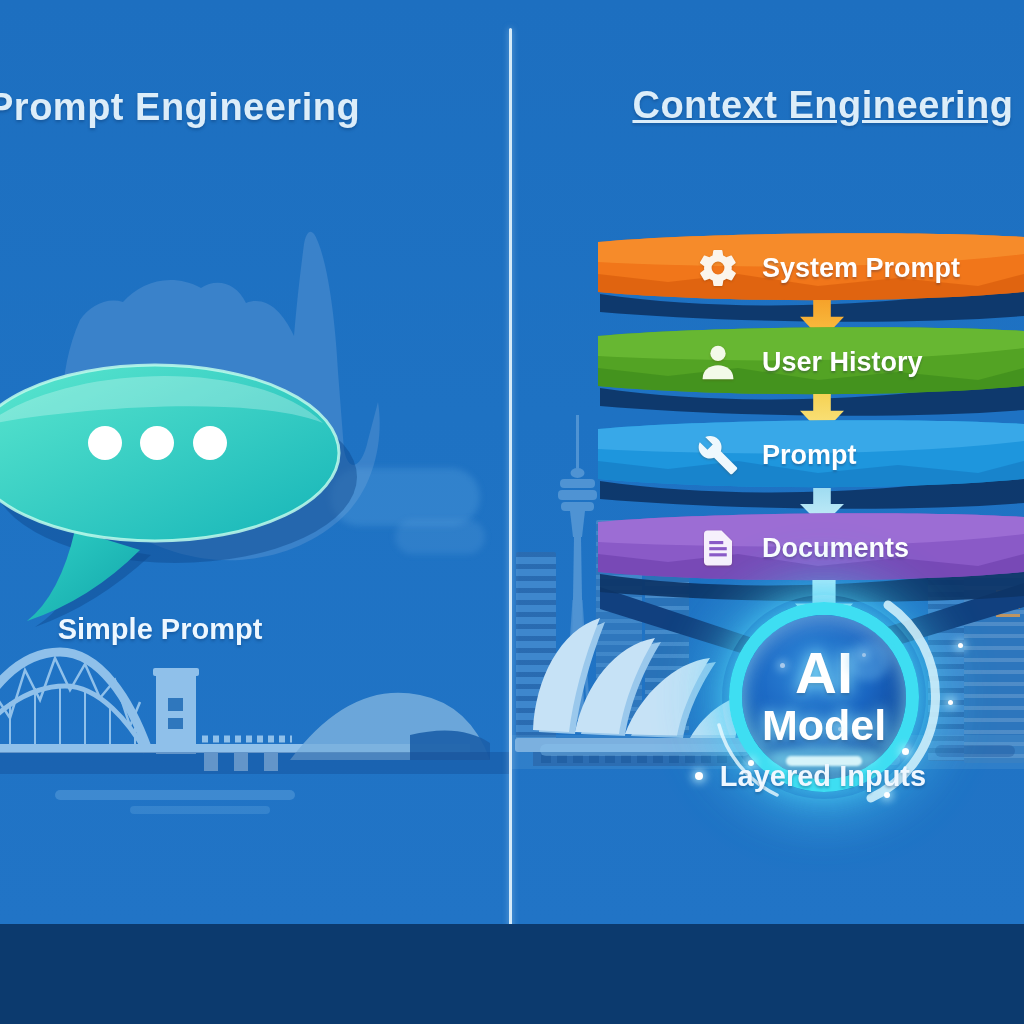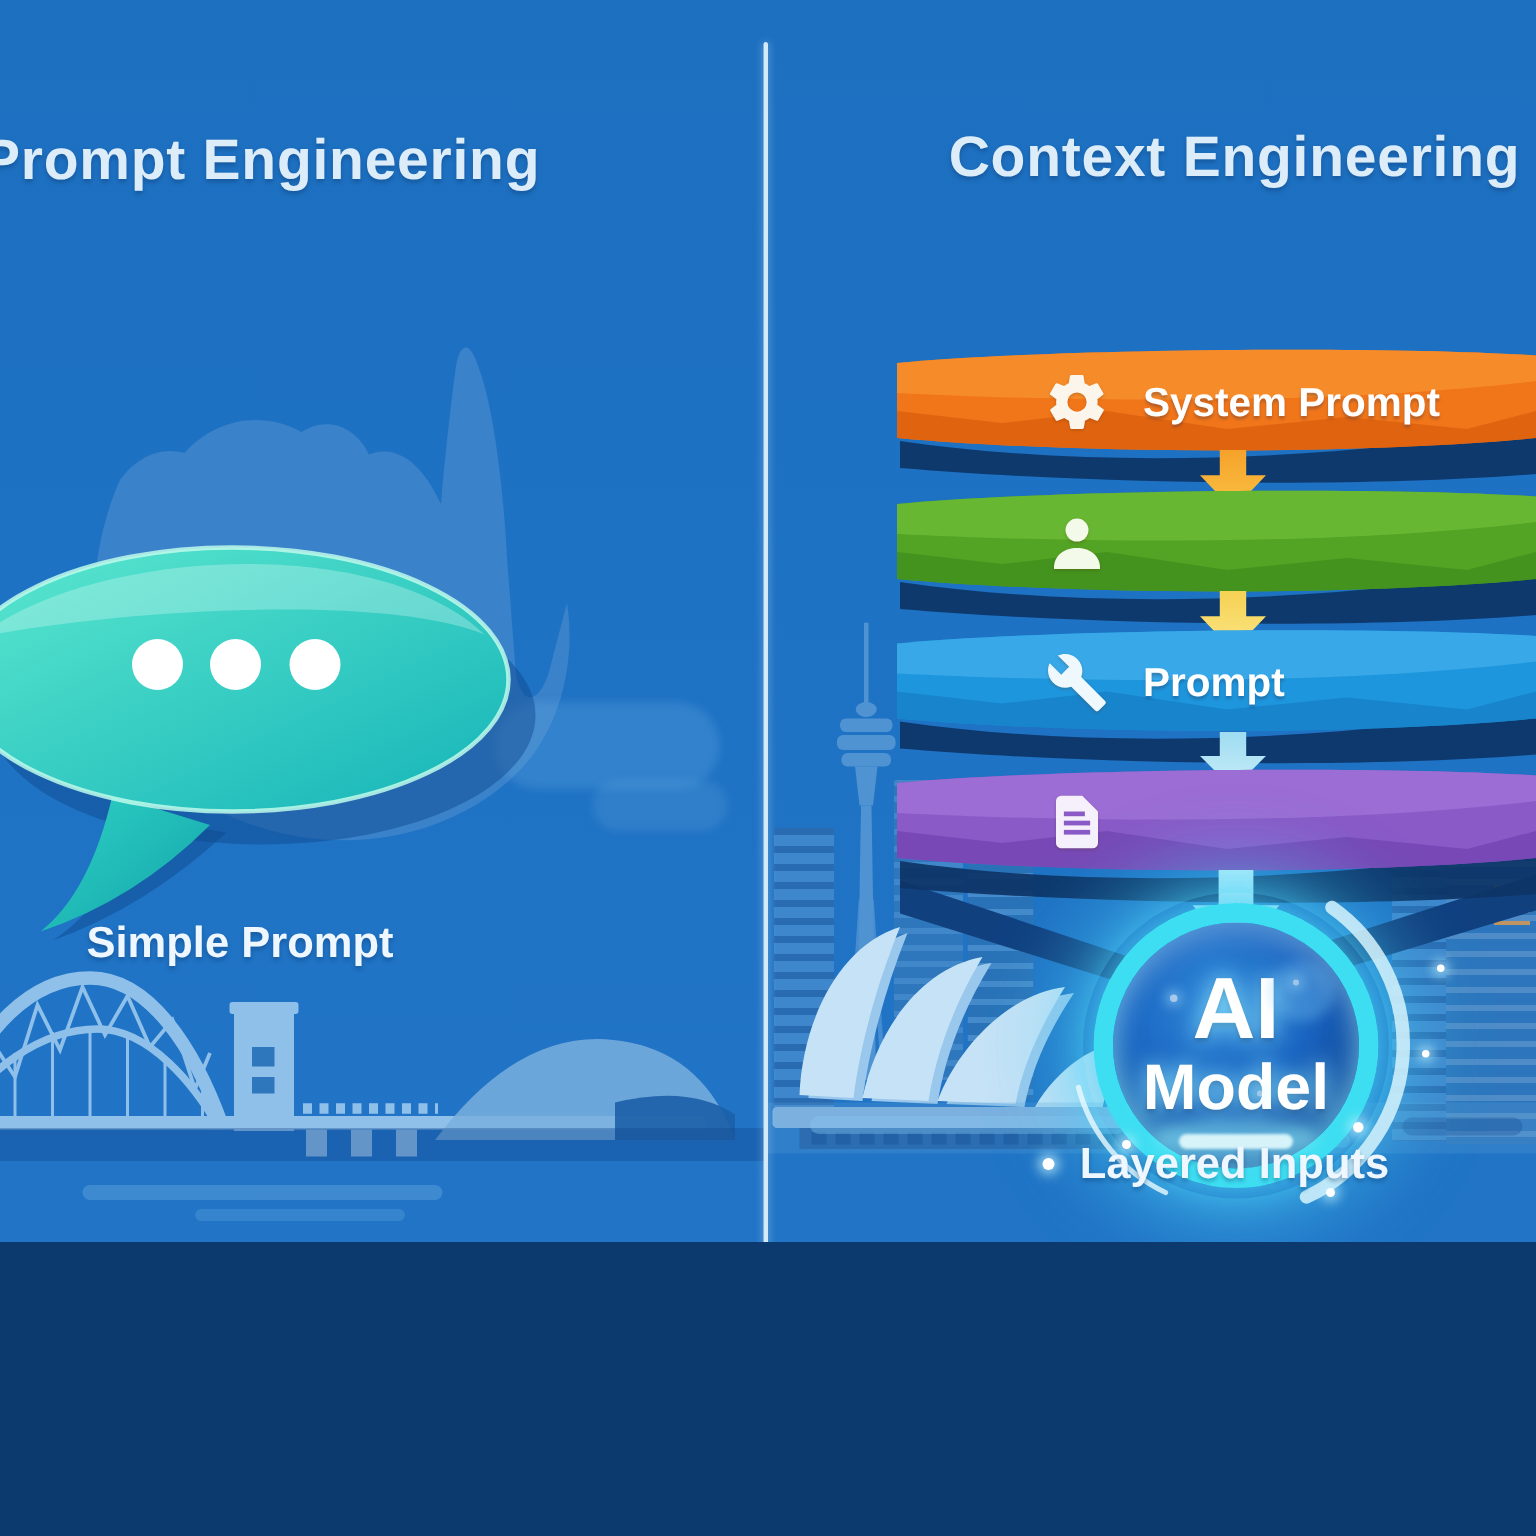--- a/index.html
+++ b/index.html
@@ -1,17 +1,17 @@
 <!DOCTYPE html>
 <html><head>
 <meta charset="utf-8">
 <style>
   html,body{margin:0;padding:0;background:#0c3a6e;}
   #stage{
-    position:relative;width:1024px;height:828px;overflow:hidden;
+    position:relative;width:1024px;height:924px;overflow:hidden;
     font-family:"Liberation Sans",sans-serif;
     background:linear-gradient(180deg,#1d6fc0 0%,#1e72c3 45%,#2174c6 100%);
   }
   .abs{position:absolute;}
   
   .panel-title{
     font-size:38px;font-weight:700;color:#dcedf9;letter-spacing:.5px;
     text-shadow:0 2px 3px rgba(10,45,95,.35);white-space:nowrap;
   }
   .caption{
@@ -153,21 +153,21 @@
   </svg>
 
   <div class="abs" style="left:512px;top:735px;width:512px;height:34px;background:rgba(90,160,215,.25);"></div>
   <div class="abs streak" style="left:540px;top:744px;width:210px;height:12px;background:rgba(140,200,240,.35);"></div>
   <div class="abs streak" style="left:760px;top:756px;width:140px;height:9px;background:rgba(140,200,240,.28);"></div>
   <div class="abs streak" style="left:935px;top:745px;width:80px;height:12px;background:rgba(30,80,150,.35);"></div>
 
   <div class="abs divider" style="left:509px;top:28px;height:934px;"></div>
 
   <div class="abs panel-title" style="left:-12px;top:86px;">Prompt Engineering</div>
-  <div class="abs panel-title" style="left:623px;top:84px;width:400px;text-align:center;">Context Engineering</div>
+  <div class="abs panel-title" style="left:623px;top:84px;width:400px;text-align:center;text-decoration:underline;">Context Engineering</div>
 
   <svg class="abs" style="left:-45px;top:355px;" width="430" height="290" viewBox="0 0 430 290">
     <defs>
       <linearGradient id="teal" x1="0" y1="0" x2="1" y2="1">
         <stop offset="0" stop-color="#5ce8cf"></stop>
         <stop offset="1" stop-color="#15b4b8"></stop>
       </linearGradient>
       <linearGradient id="tealDark" x1="0" y1="0" x2="1" y2="1">
         <stop offset="0" stop-color="#2fd0c4"></stop>
         <stop offset="1" stop-color="#12a5ab"></stop>
@@ -218,20 +218,21 @@
       <path d="M0,14 C90,5 320,2 426,9 L426,26 C290,42 120,40 0,34 Z" fill="#69b934" opacity=".9"></path>
       <path d="M0,46 L70,54 L140,46 L220,58 L300,50 L380,58 L426,46 L426,64 C300,76 110,74 0,64 Z" fill="#418e1d" opacity=".8"></path>
     </svg>
     <div class="layer-content">
       <span class="layer-icon">
         <svg width="46" height="46" viewBox="0 0 24 24" fill="#f3fae9">
           <circle cx="12" cy="7.5" r="4"></circle>
           <path d="M4 20.5c0-4.2 3.6-6.8 8-6.8s8 2.6 8 6.8v.5H4z"></path>
         </svg>
       </span>
+      <span class="layer-label">User History</span>
     </div>
   </div>
 
   <div class="abs flow-arrow" style="left:800px;top:394px;width:44px;height:40px;background:linear-gradient(180deg,#f6d254,#fae584);"></div>
 
   <div class="abs layer" style="top:415px;">
     <svg width="426" height="104" viewBox="0 0 426 104">
       <path d="M2,66 C140,86 300,78 426,56 L426,88 C300,98 120,94 2,84 Z" fill="rgba(13,52,102,.92)"></path>
       <path d="M0,14 C90,5 320,2 426,9 L426,64 C300,76 110,74 0,64 Z" fill="#1e96dd"></path>
       <path d="M0,14 C90,5 320,2 426,9 L426,26 C290,42 120,40 0,34 Z" fill="#3baae9" opacity=".9"></path>
@@ -260,20 +261,21 @@
       <span class="layer-icon">
         <svg width="42" height="42" viewBox="0 0 24 24">
           <path fill="#f6f0fc" d="M14 2H6a2 2 0 0 0-2 2v16c0 1.1.9 2 2 2h12a2 2 0 0 0 2-2V8l-6-6z"></path>
           <g fill="#8a5ac7">
             <rect x="7" y="8" width="8" height="1.8"></rect>
             <rect x="7" y="11.5" width="10" height="1.8"></rect>
             <rect x="7" y="15" width="10" height="1.8"></rect>
           </g>
         </svg>
       </span>
+      <span class="layer-label">Documents</span>
     </div>
   </div>
 
   <div class="abs flow-arrow" style="left:795px;top:580px;width:58px;height:56px;background:linear-gradient(180deg,#bceefb,#8adcf2);"></div>
 
   <div class="abs" style="left:722px;top:595px;width:204px;height:204px;border-radius:50%;box-shadow:0 0 55px 14px rgba(90,225,255,.4);"></div>
 
   <div class="abs ai-ring" style="left:729px;top:602px;">
     <div class="abs" style="right:16px;top:26px;width:44px;height:40px;border-radius:50%;background:rgba(130,205,245,.32);filter:blur(4px);"></div>
     <div class="abs" style="bottom:8px;left:28px;width:108px;height:26px;border-radius:50%;background:rgba(150,248,255,.5);filter:blur(5px);"></div>

